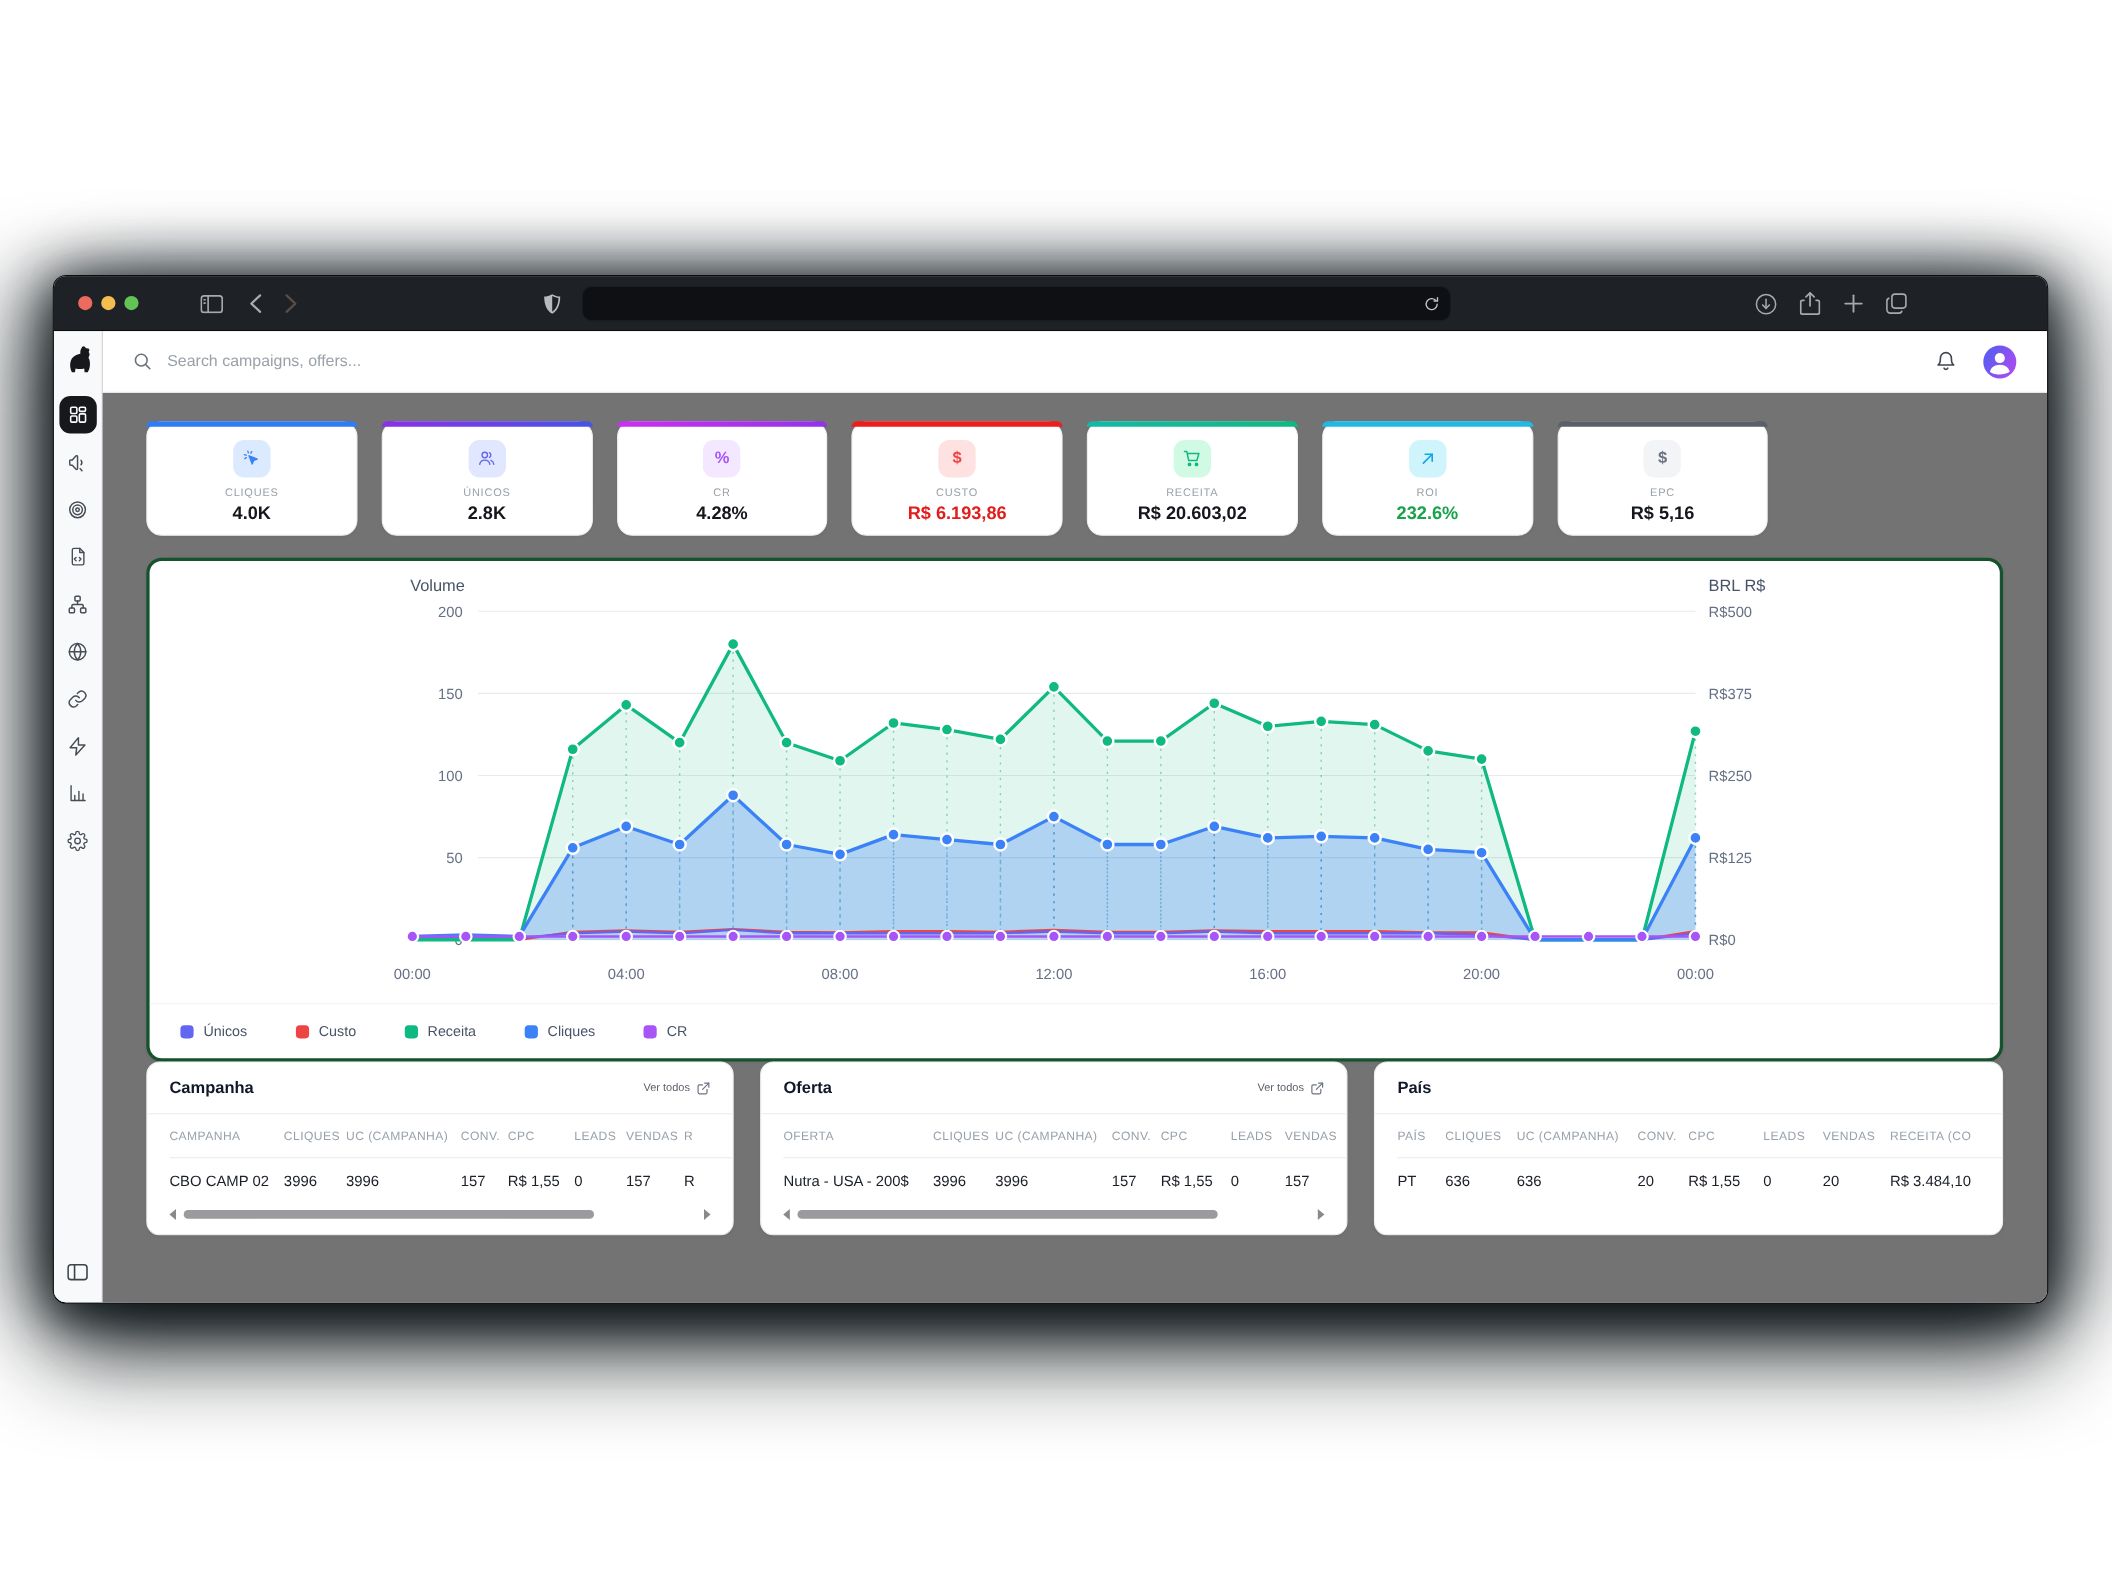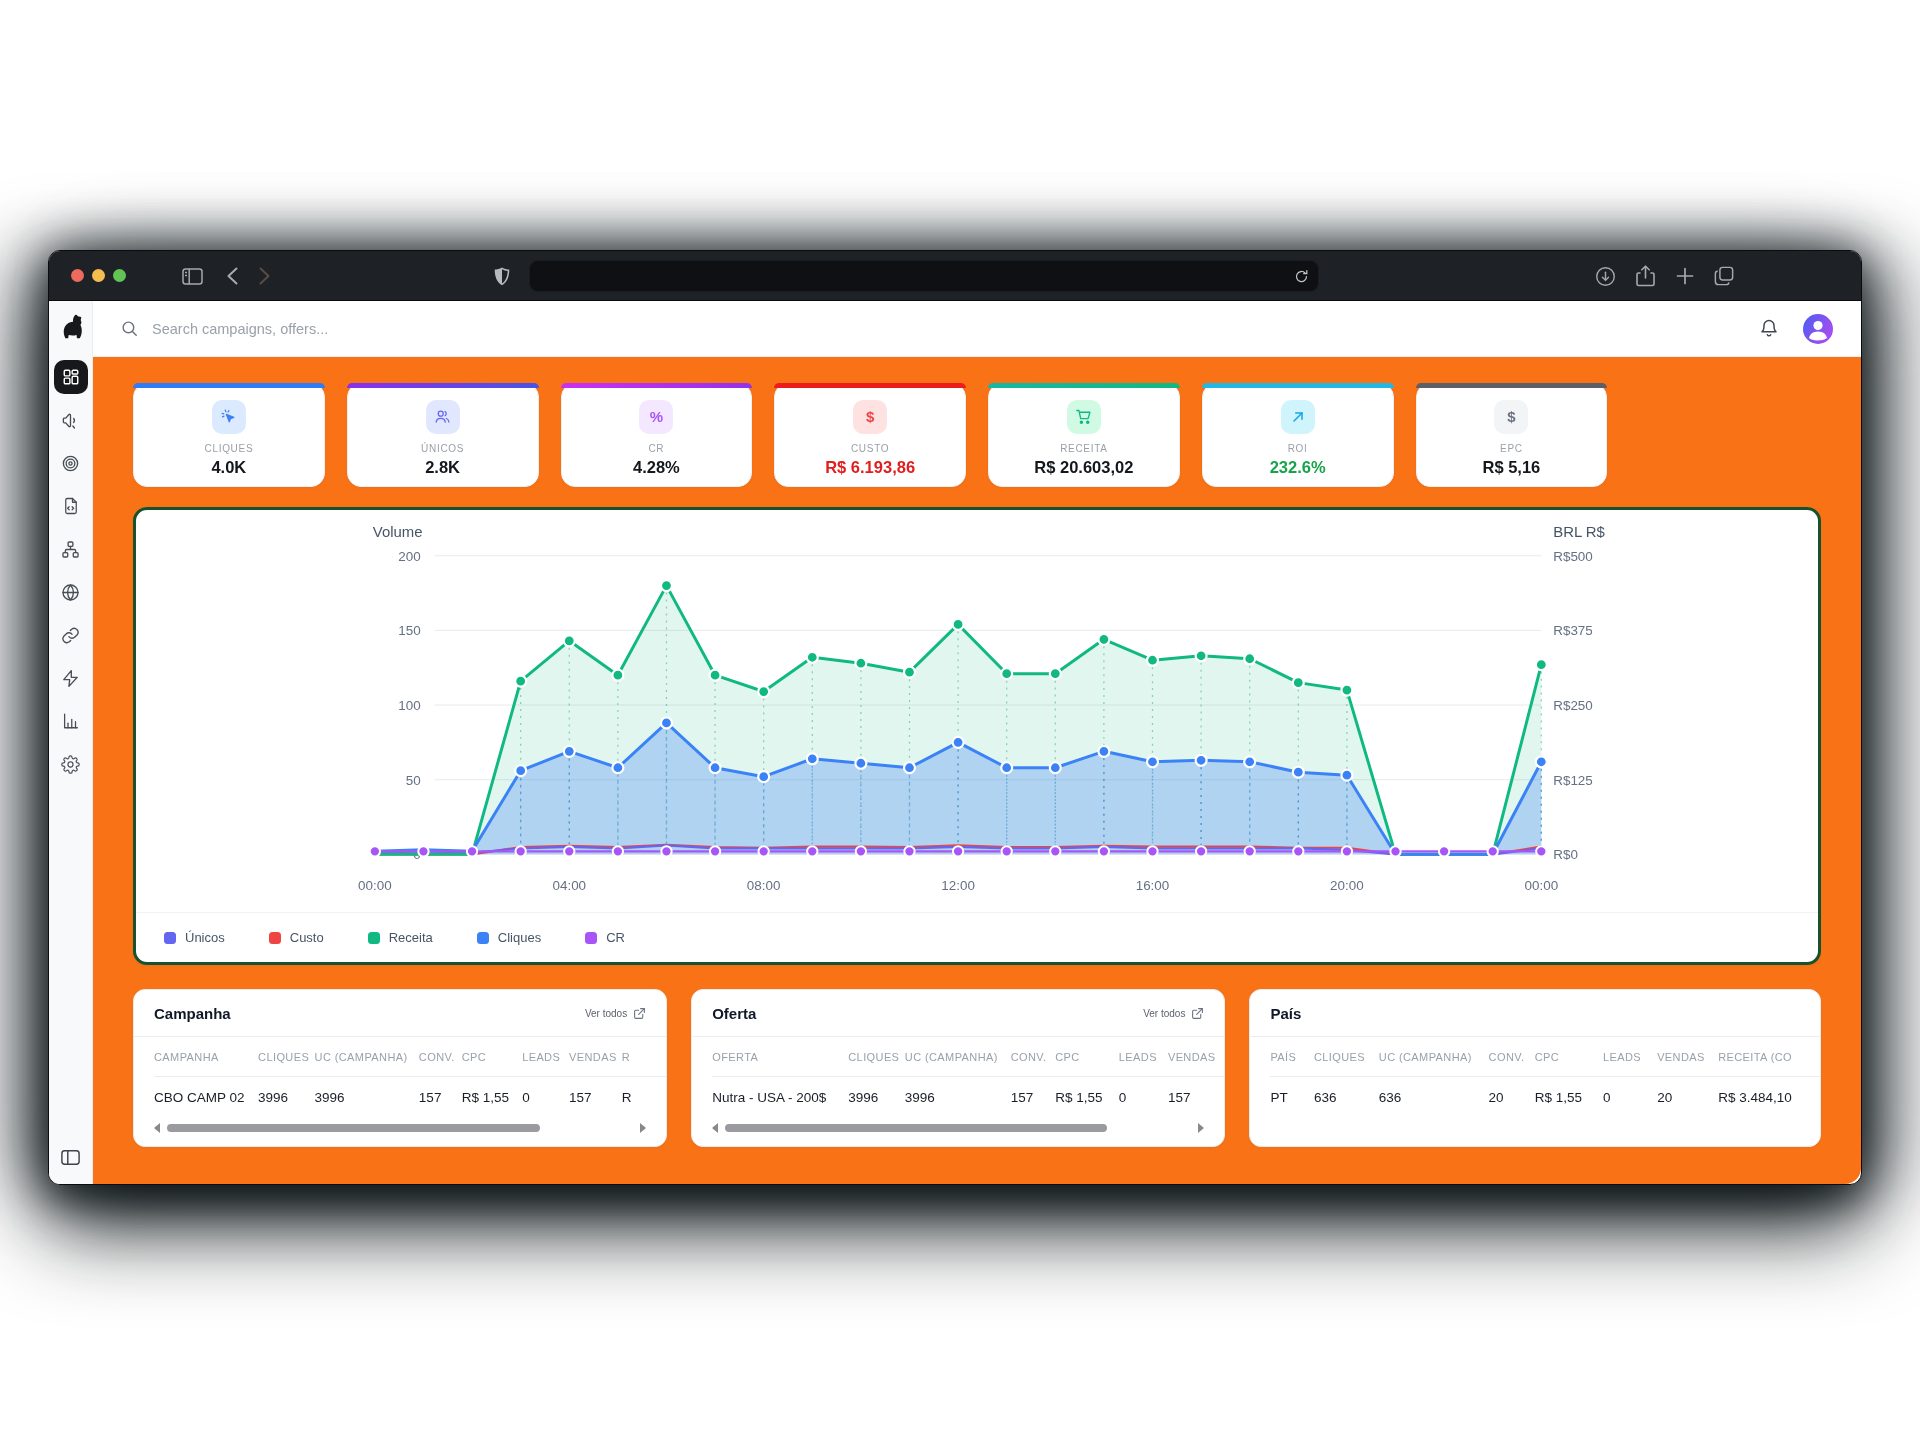--- a/index.html
+++ b/index.html
@@ -23,21 +23,21 @@
   .traffic span { width:13px; height:13px; border-radius:50%; display:block; }
   .tl-red { background:#ec6a5e; } .tl-yellow { background:#f4bd4f; } .tl-green { background:#61c454; }
   .tb-btn { position:absolute; top:0; height:50px; display:flex; align-items:center; justify-content:center;
             background:none; border:none; cursor:pointer; color:#a6a9ad; }
   .tb-btn svg { display:block; }
   .addressbar { position:absolute; left:480px; top:9px; width:790px; height:32px; background:#0e1013;
                 border-radius:9px; border:1px solid #191c20; display:flex; align-items:center; justify-content:flex-end; }
   .reload { background:none; border:none; color:#c2c5c8; padding:0 9px; cursor:pointer; height:100%; display:flex; align-items:center; }
 
   
-  .app { position:absolute; top:50px; left:0; right:0; bottom:0; display:flex; background:#f97316;border-radius:16px; }
+  .app { position:absolute; top:50px; left:0; right:0; bottom:0; display:flex; background:#737373; }
   .sidebar { width:44px; background:#f8f9fa; border-right:1px solid #ececee; display:flex; flex-direction:column; align-items:center; padding:12px 0 14px; flex:0 0 44px; }
   .logo { width:27px; height:27px; color:#17181b; margin-bottom:20px; }
   .nav { display:flex; flex-direction:column; gap:9px; align-items:center; }
   .nav-item { width:34px; height:34px; display:flex; align-items:center; justify-content:center; border-radius:10px; color:#474e57; cursor:pointer; }
   .nav-item.active { background:#17181b; color:#ffffff; }
   .sidebar .spacer { flex:1; }
   .collapse-btn { color:#3d434a; cursor:pointer; }
 
   .main { flex:1; display:flex; flex-direction:column; overflow:hidden; }
   .topbar { height:56px; background:#fff; border-bottom:1px solid #f0f0f2; display:flex; align-items:center; padding:0 28px; flex:0 0 56px; }
@@ -61,21 +61,21 @@
   .kpi-value { font-size:16.5px; font-weight:bold; color:#14171c; }
 
   
   .chart-card { margin-top:20px; background:#fff; border:3px solid #14532d; border-radius:14px; box-shadow:0 1px 3px rgba(16,24,40,.05); overflow:hidden; }
   .chart-svg-holder { height:402px; }
   .chart-legend { border-top:1px solid #f1f2f4; height:50px; display:flex; align-items:center; padding-left:28px; gap:44px; }
   .legend-item { display:flex; align-items:center; gap:9px; font-size:13px; color:#475467; cursor:pointer; }
   .legend-swatch { width:12px; height:12px; border-radius:3.5px; display:block; }
 
   
-  .tables-row { margin-top:24px; display:grid; grid-template-columns:1fr 1fr 1.07fr; gap:24px; }
+  .tables-row { display:grid; grid-template-columns:1fr 1fr 1.07fr; gap:24px; }
   .table-card { background:#fff; border:1px solid #ececf0; border-radius:12px; box-shadow:0 1px 3px rgba(16,24,40,.05); overflow:hidden; }
   .t-head { display:flex; align-items:center; justify-content:space-between; padding:15px 20px 14px; border-bottom:1px solid #ededf0; }
   .t-title { font-size:15px; font-weight:bold; color:#101828; }
   .t-link { display:flex; align-items:center; gap:6px; font-size:10px; color:#5b626b; cursor:pointer; }
   .t-body { padding:0 0 0 20px; overflow:hidden; }
   table { border-collapse:collapse; white-space:nowrap; table-layout:fixed; }
   th { font-size:11px; font-weight:normal; color:#98a1ab; letter-spacing:.4px; text-align:left; padding:14px 0 13px; overflow:hidden; }
   td { font-size:13.5px; color:#1a1f28; text-align:left; padding:13px 0; border-top:1px solid #ececef; overflow:hidden; }
   .t-scroll { display:flex; align-items:center; gap:7px; margin:4px 20px 12px; height:12px; }
   .arr { width:0; height:0; border-top:5px solid transparent; border-bottom:5px solid transparent; cursor:pointer; }

